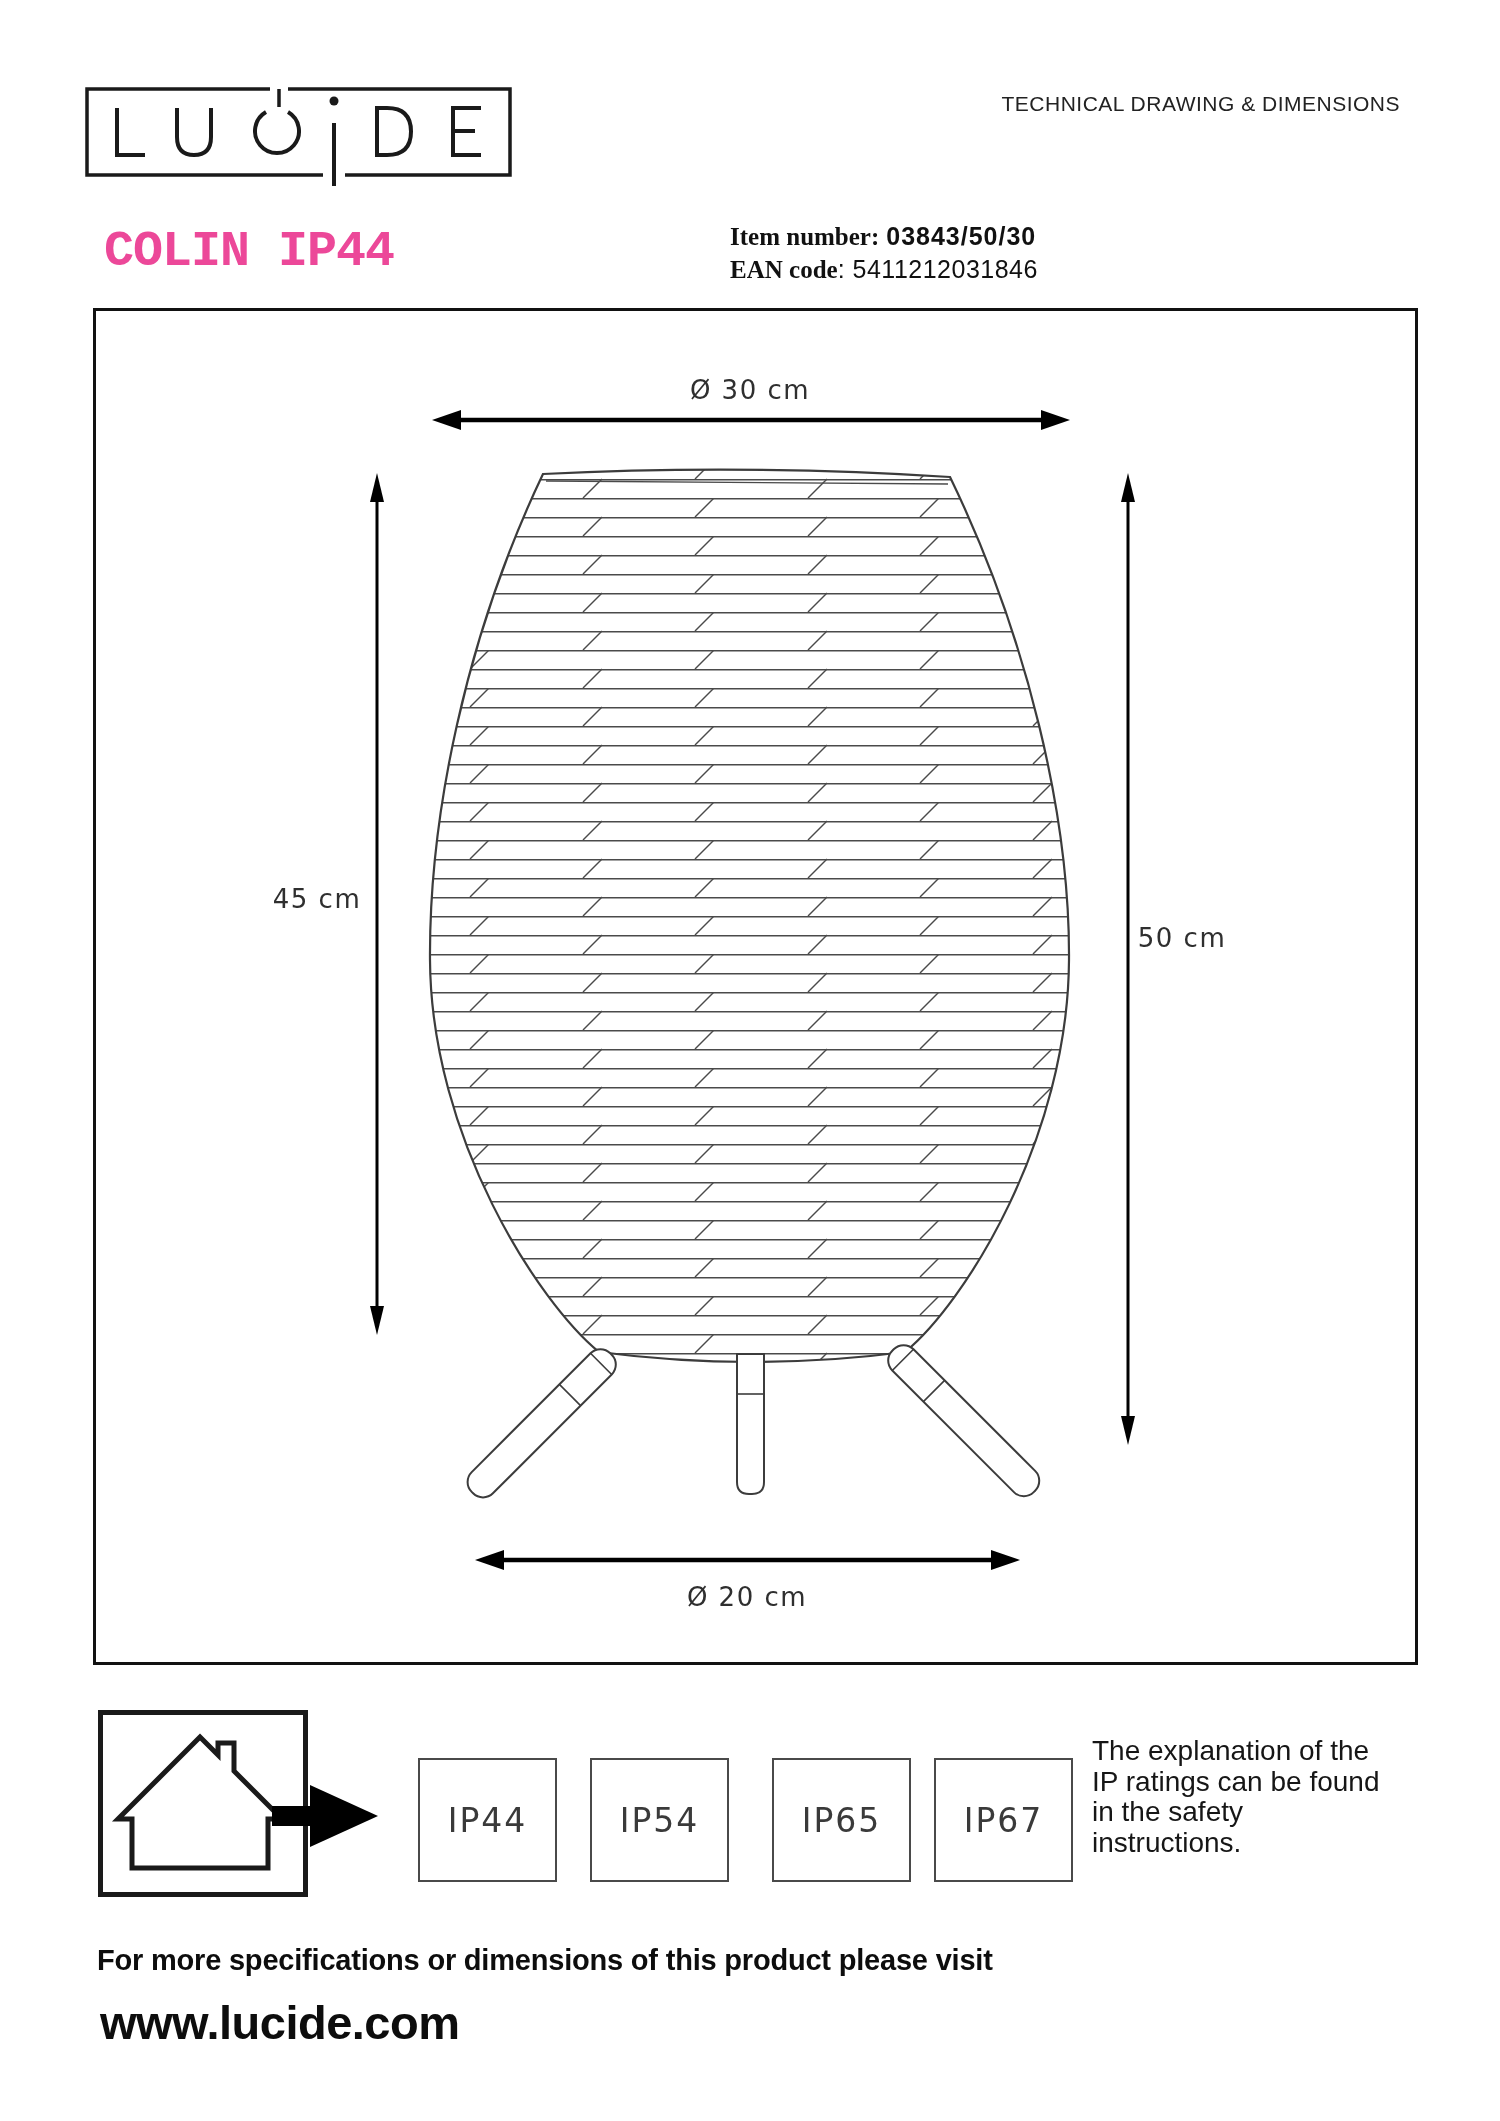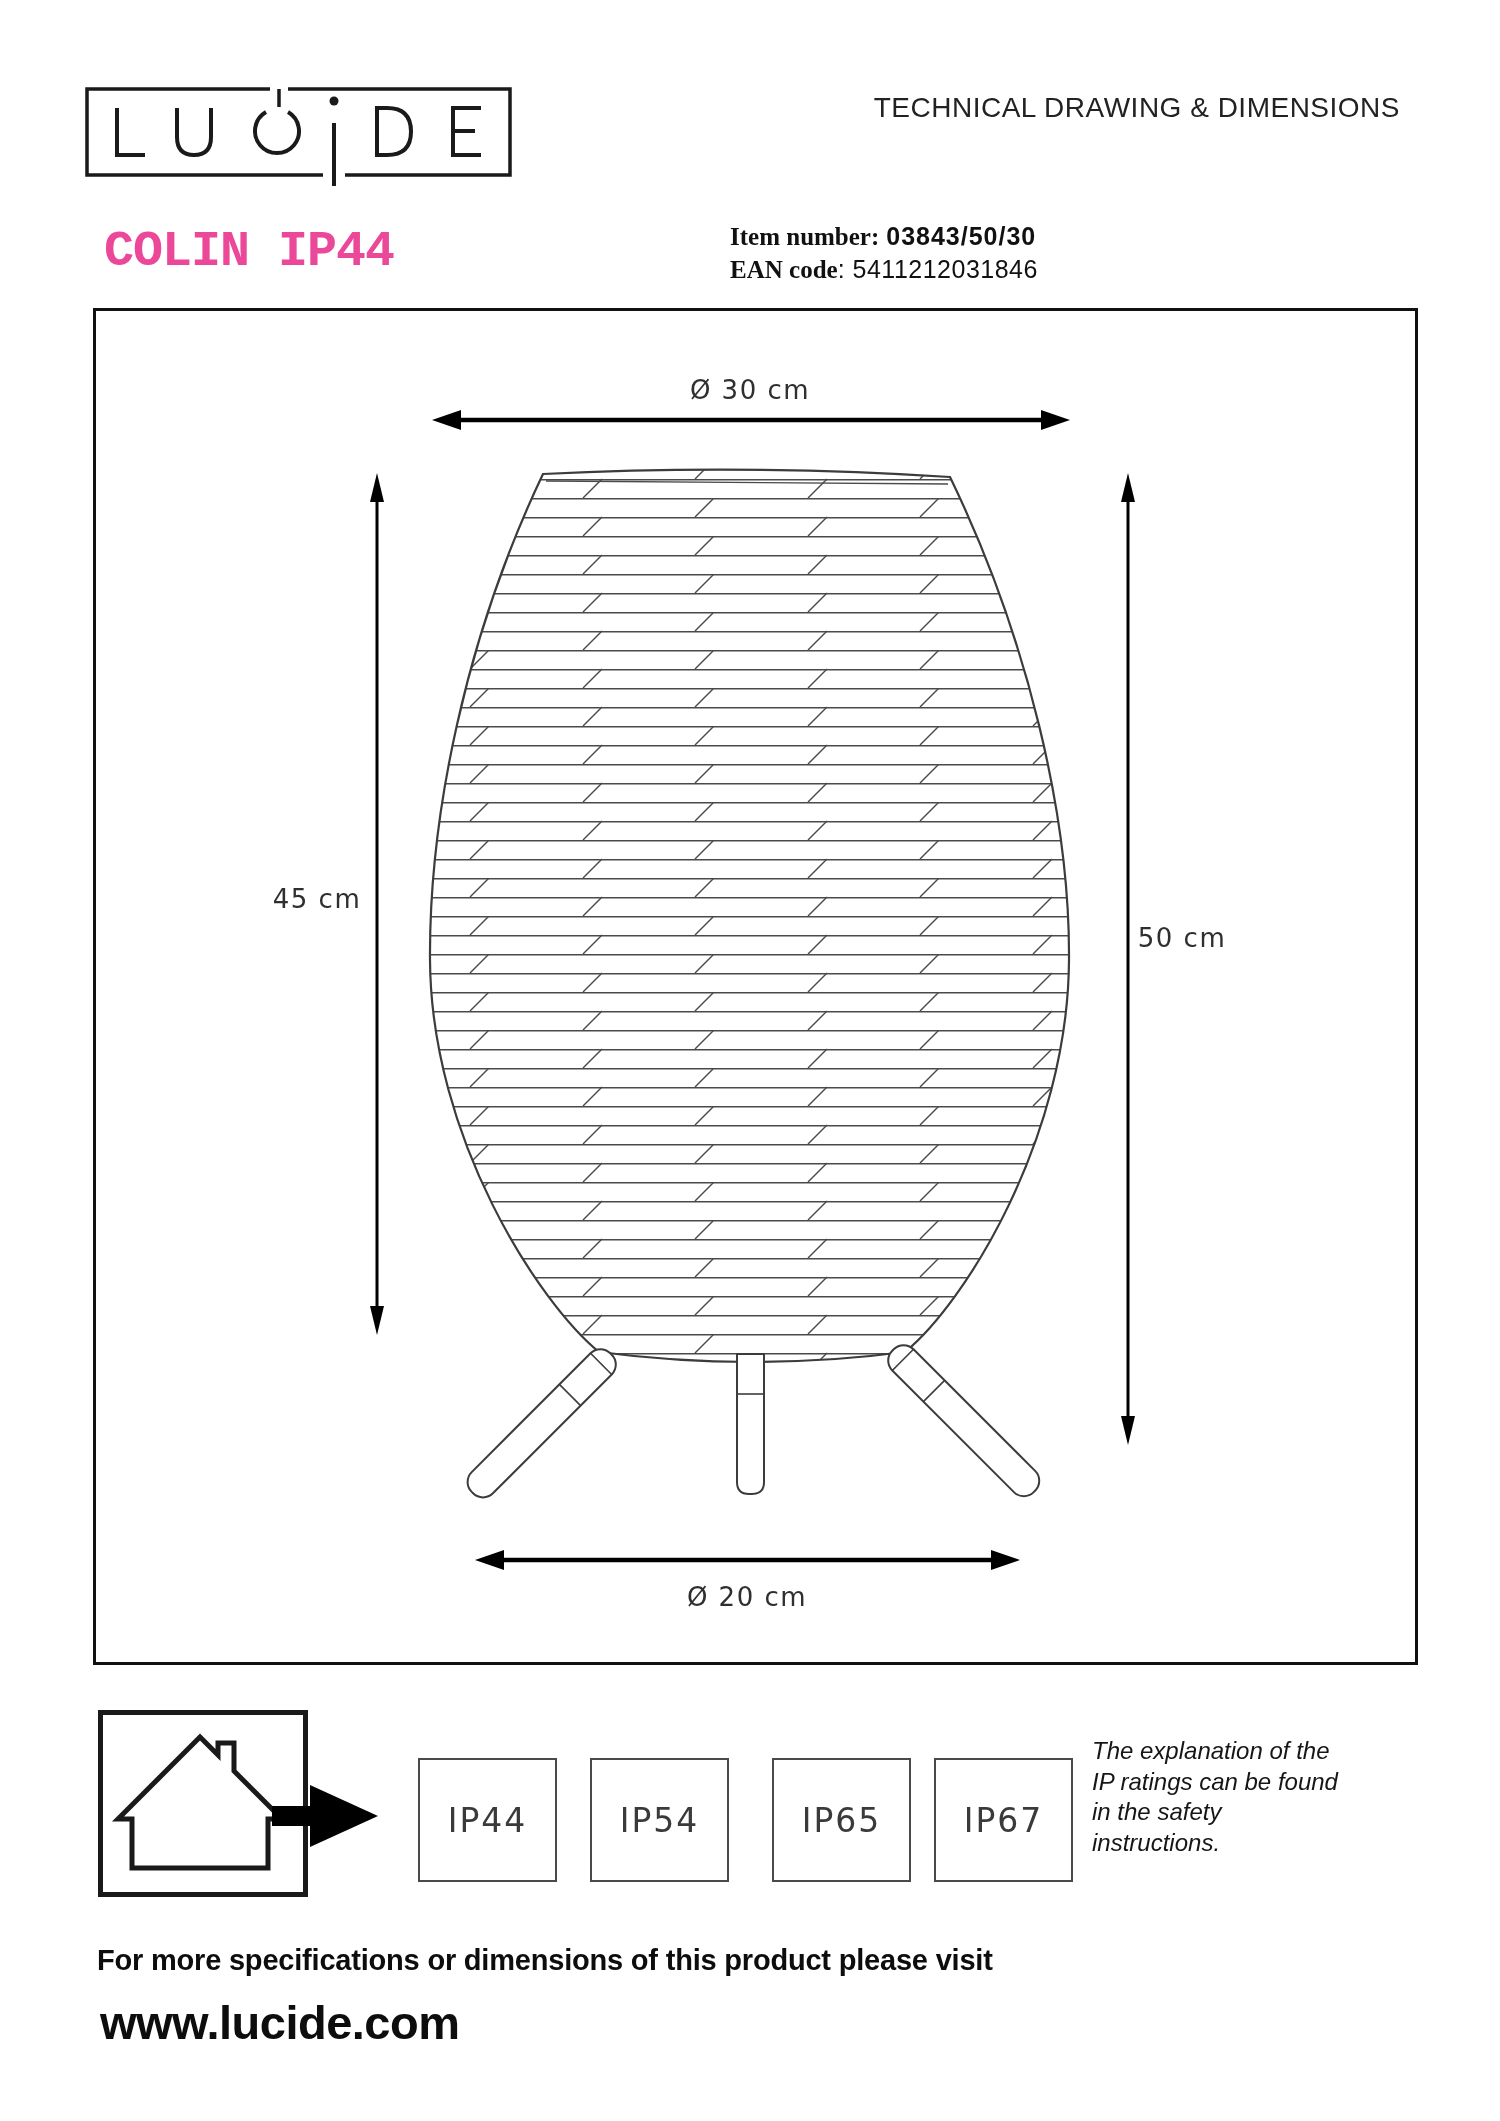--- a/index.html
+++ b/index.html
@@ -1,30 +1,30 @@
 <!DOCTYPE html>
 <html><head>
 <meta charset="utf-8">
 <style>
   html,body{margin:0;padding:0;background:#fff;}
   body{width:1500px;height:2121px;position:relative;font-family:"Liberation Sans",sans-serif;color:#1a1a1a;overflow:hidden;}
   .abs{position:absolute;}
   
-  #doc-title{top:92px;right:100px;font-size:28px;letter-spacing:.5px;color:#222;font-family:"Liberation Sans",sans-serif;margin-left:21px;}
+  #doc-title{top:92px;right:100px;font-size:21px;letter-spacing:.5px;color:#222;font-family:"Liberation Sans",sans-serif;margin-left:21px;}
   #product-name{top:223px;left:104px;font-size:50px;font-weight:bold;letter-spacing:-1px;color:#ec4899;font-family:Liberation Mono, monospace;}
   #item-block{top:220px;left:730px;font-size:25px;line-height:32px;color:#111;}
   #item-block .lbl{font-weight:bold;font-family:Liberation Serif, serif;}
   #item-block .val{font-weight:bold;letter-spacing:1px;}
   #item-block .ean-val{font-weight:normal;letter-spacing:.5px;}
   
   #drawing-box{top:308px;left:93px;width:1325px;height:1357px;}
   
   #house-box{top:1710px;left:98px;width:210px;height:187px;border:5px solid #1a1a1a;box-sizing:border-box;}
   .ip-box{top:1758px;width:139px;height:124px;border:2.5px solid #4a4a4a;box-sizing:border-box;display:flex;align-items:center;justify-content:center;font-family:"DejaVu Sans",sans-serif;font-size:33px;color:#3a3a3a;letter-spacing:2px;margin-left:40px;}
-  #ip-note{top:1736px;left:1092px;font-size:24px;line-height:30.5px;color:#161616;font-style:italic;}
+  #ip-note{top:1736px;left:1092px;font-size:28px;line-height:30.5px;color:#161616;}
   
   #footer-line{top:1944px;left:97px;font-size:29px;font-weight:bold;color:#0d0d0d;letter-spacing:-.2px;}
   #website{top:1995px;left:100px;font-size:47px;font-weight:bold;color:#0d0d0d;letter-spacing:-.5px;}
   svg text{font-family:"DejaVu Sans",sans-serif;}
 </style>
 </head>
 <body>
 
 <svg class="abs" style="top:87px;left:85px;" width="427" height="105" viewBox="0 0 427 105" role="img" aria-label="LUCIDE">
   <g stroke="#1a1a1a" fill="none">

